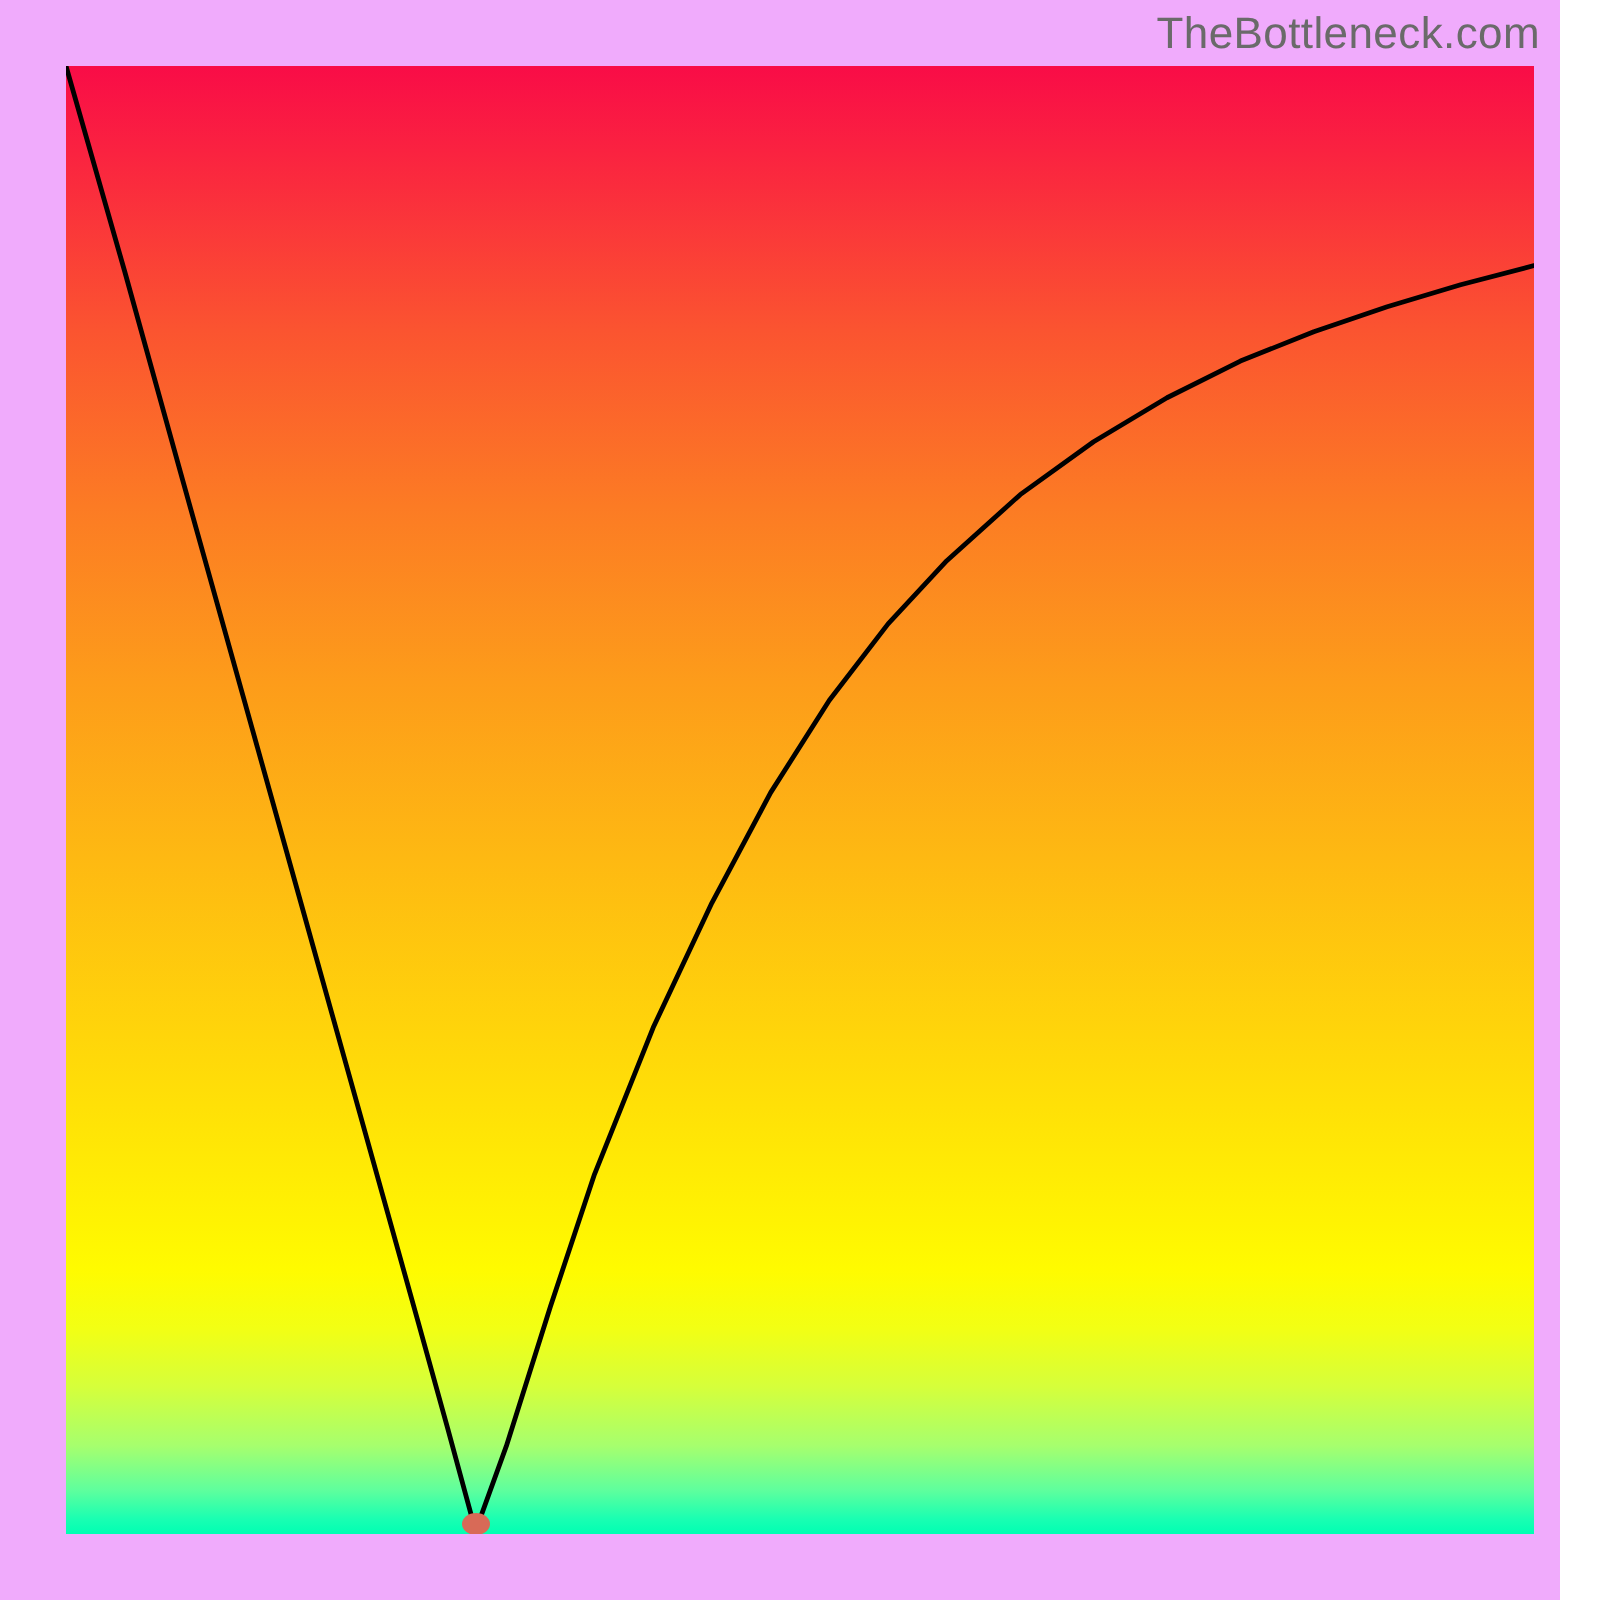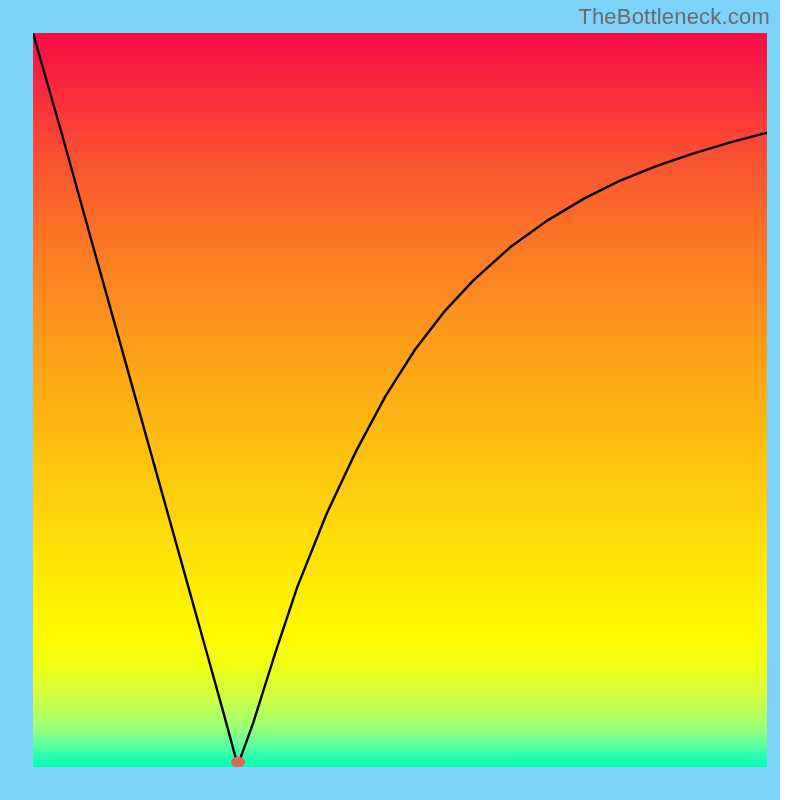--- a/index.html
+++ b/index.html
@@ -6,21 +6,21 @@
     margin: 0;
     padding: 0;
     width: 800px;
     height: 800px;
     overflow: hidden;
     font-family: Arial, Helvetica, sans-serif;
   }
   .frame {
     width: 780px;
     height: 800px;
-    background: #7dd3fc;
+    background: #f0abfc;
     position: relative;
   }
   .watermark {
     position: absolute;
     top: 4px;
     right: 10px;
     color: #6a6a6a;
     font-size: 22px;
     font-weight: 500;
     letter-spacing: 0.2px;

